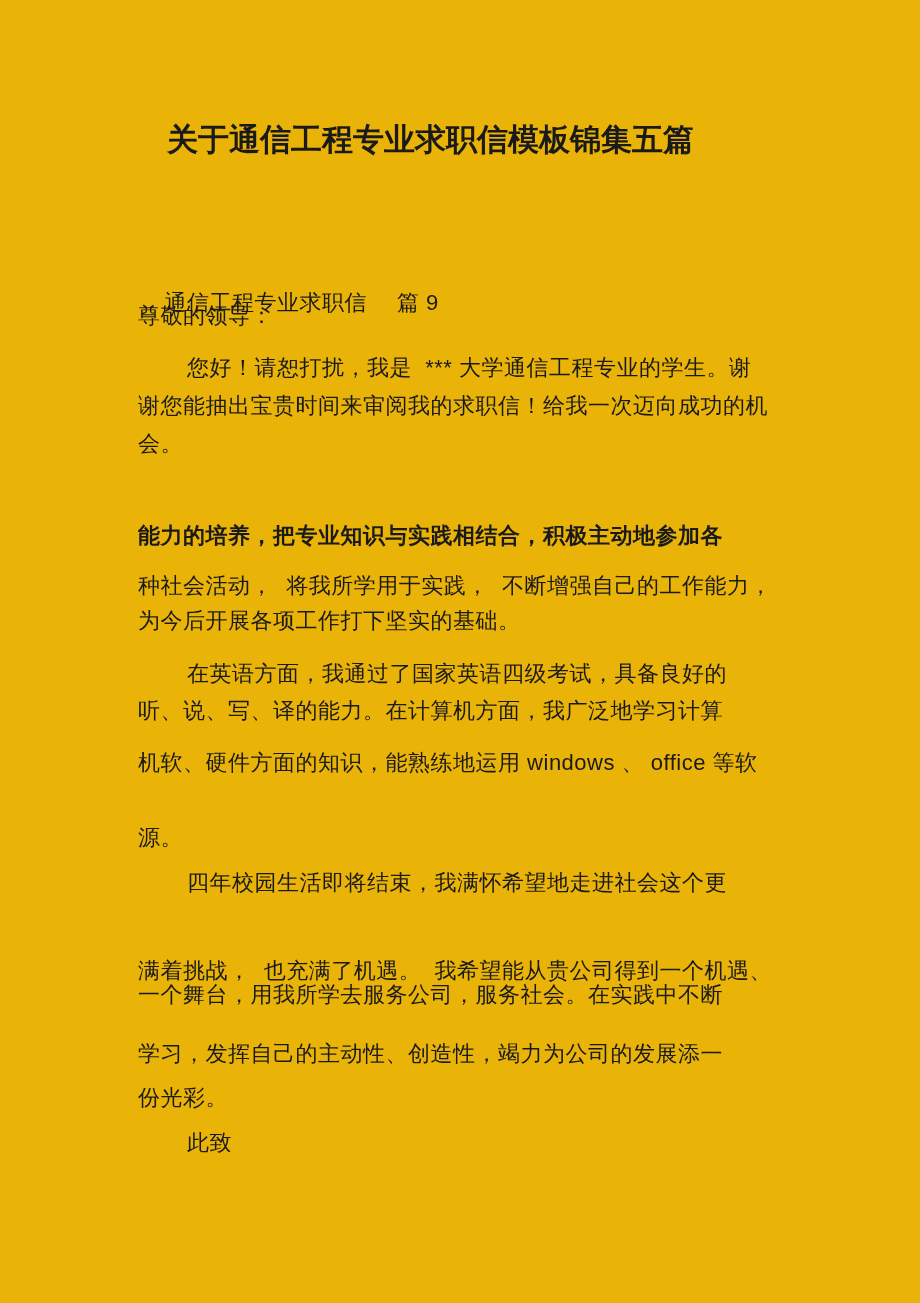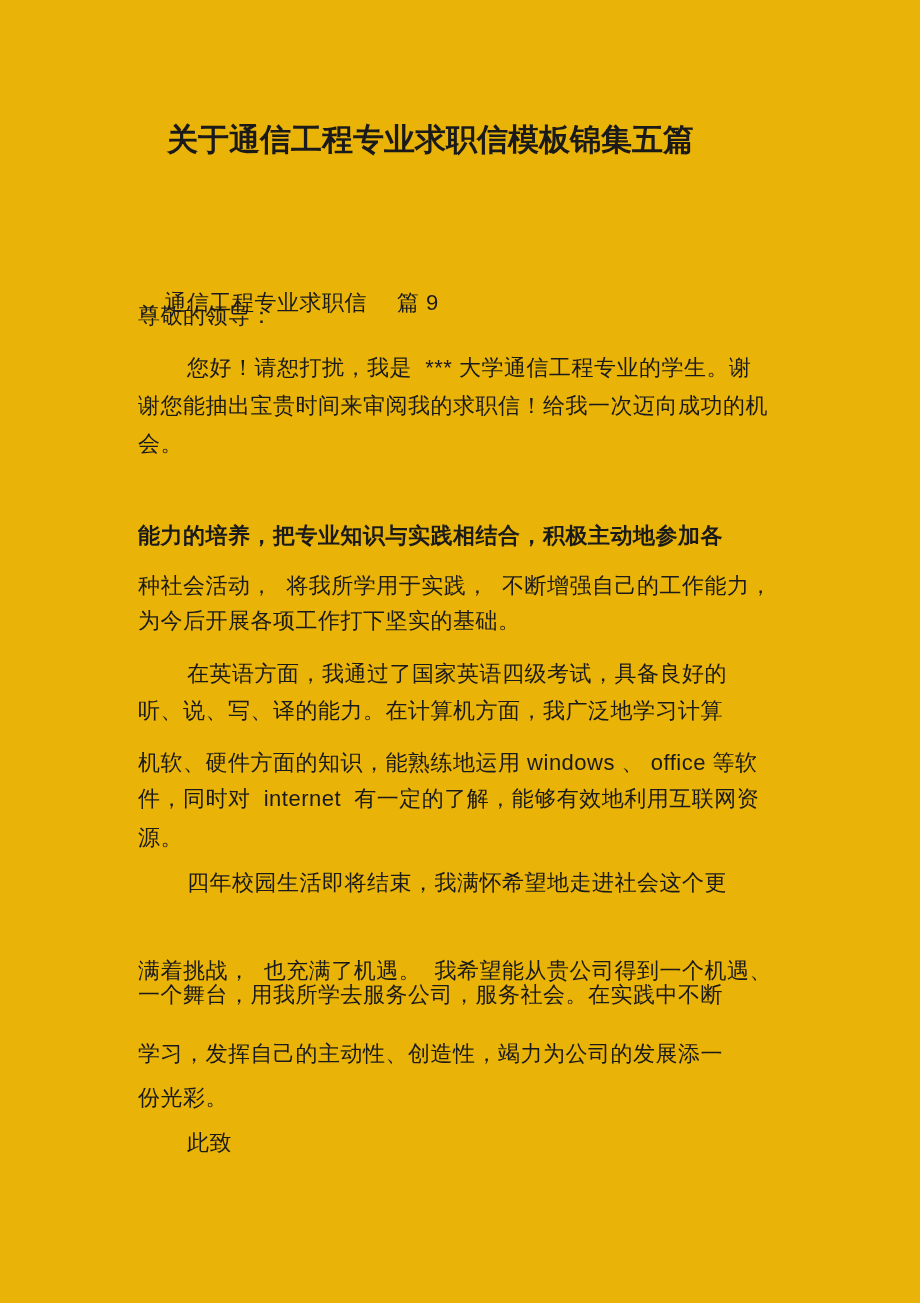--- a/index.html
+++ b/index.html
@@ -59,21 +59,20 @@
   <div class="line" style="top:301px;">尊敬的领导：</div>
   <div class="line indent" style="top:353px;">您好！请恕打扰，我是  *** 大学通信工程专业的学生。谢</div>
   <div class="line" style="top:391px;">谢您能抽出宝贵时间来审阅我的求职信！给我一次迈向成功的机</div>
   <div class="line" style="top:429px;">会。</div>
   <div class="line" style="top:521px;font-weight:bold;">能力的培养，把专业知识与实践相结合，积极主动地参加各</div>
   <div class="line" style="top:571px;">种社会活动，  将我所学用于实践，  不断增强自己的工作能力，</div>
   <div class="line" style="top:606px;">为今后开展各项工作打下坚实的基础。</div>
   <div class="line indent" style="top:659px;">在英语方面，我通过了国家英语四级考试，具备良好的</div>
   <div class="line" style="top:696px;">听、说、写、译的能力。在计算机方面，我广泛地学习计算</div>
   <div class="line" style="top:748px;">机软、硬件方面的知识，能熟练地运用 windows 、 office 等软</div>
-  <div class="line" style="top:784px;">件，同时对  internet  有一定的了解，能够有效地利用互联网资</div>
   <div class="line" style="top:823px;">源。</div>
   <div class="line indent" style="top:868px;">四年校园生活即将结束，我满怀希望地走进社会这个更</div>
   <div class="line" style="top:956px;">满着挑战，  也充满了机遇。  我希望能从贵公司得到一个机遇、</div>
   <div class="line" style="top:980px;">一个舞台，用我所学去服务公司，服务社会。在实践中不断</div>
   <div class="line" style="top:1039px;">学习，发挥自己的主动性、创造性，竭力为公司的发展添一</div>
   <div class="line" style="top:1083px;">份光彩。</div>
   <div class="line indent" style="top:1128px;">此致</div>
 
 </div>
 

